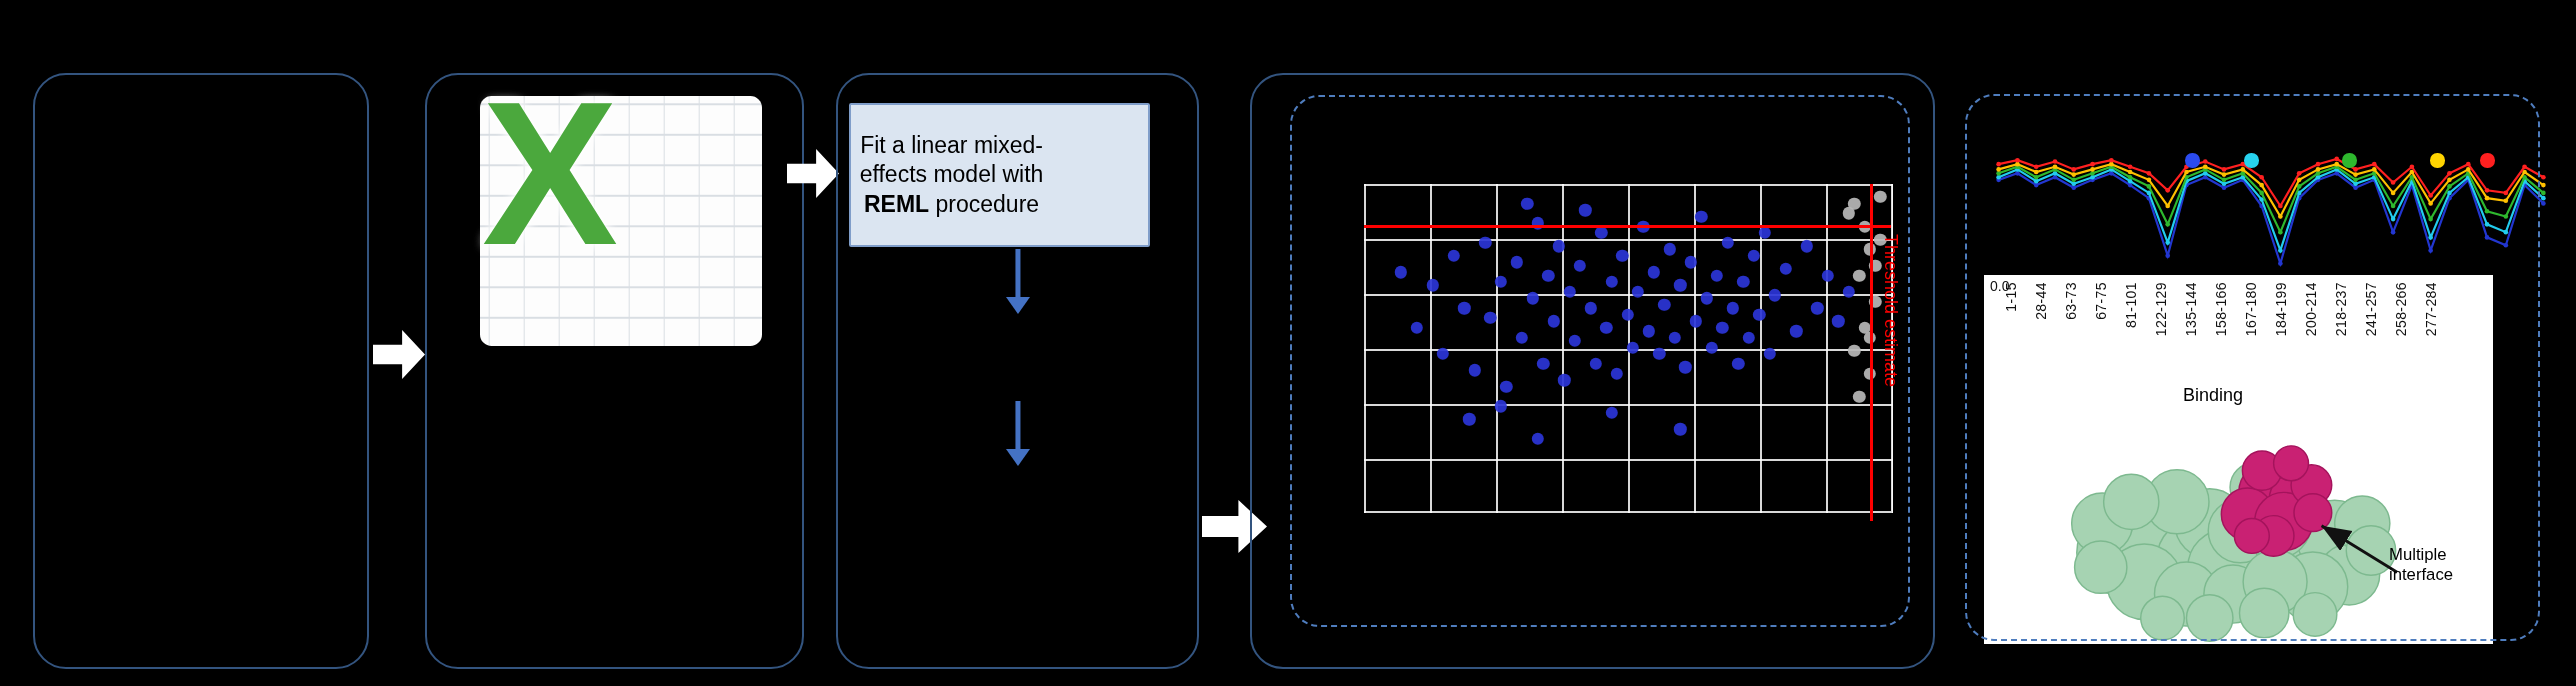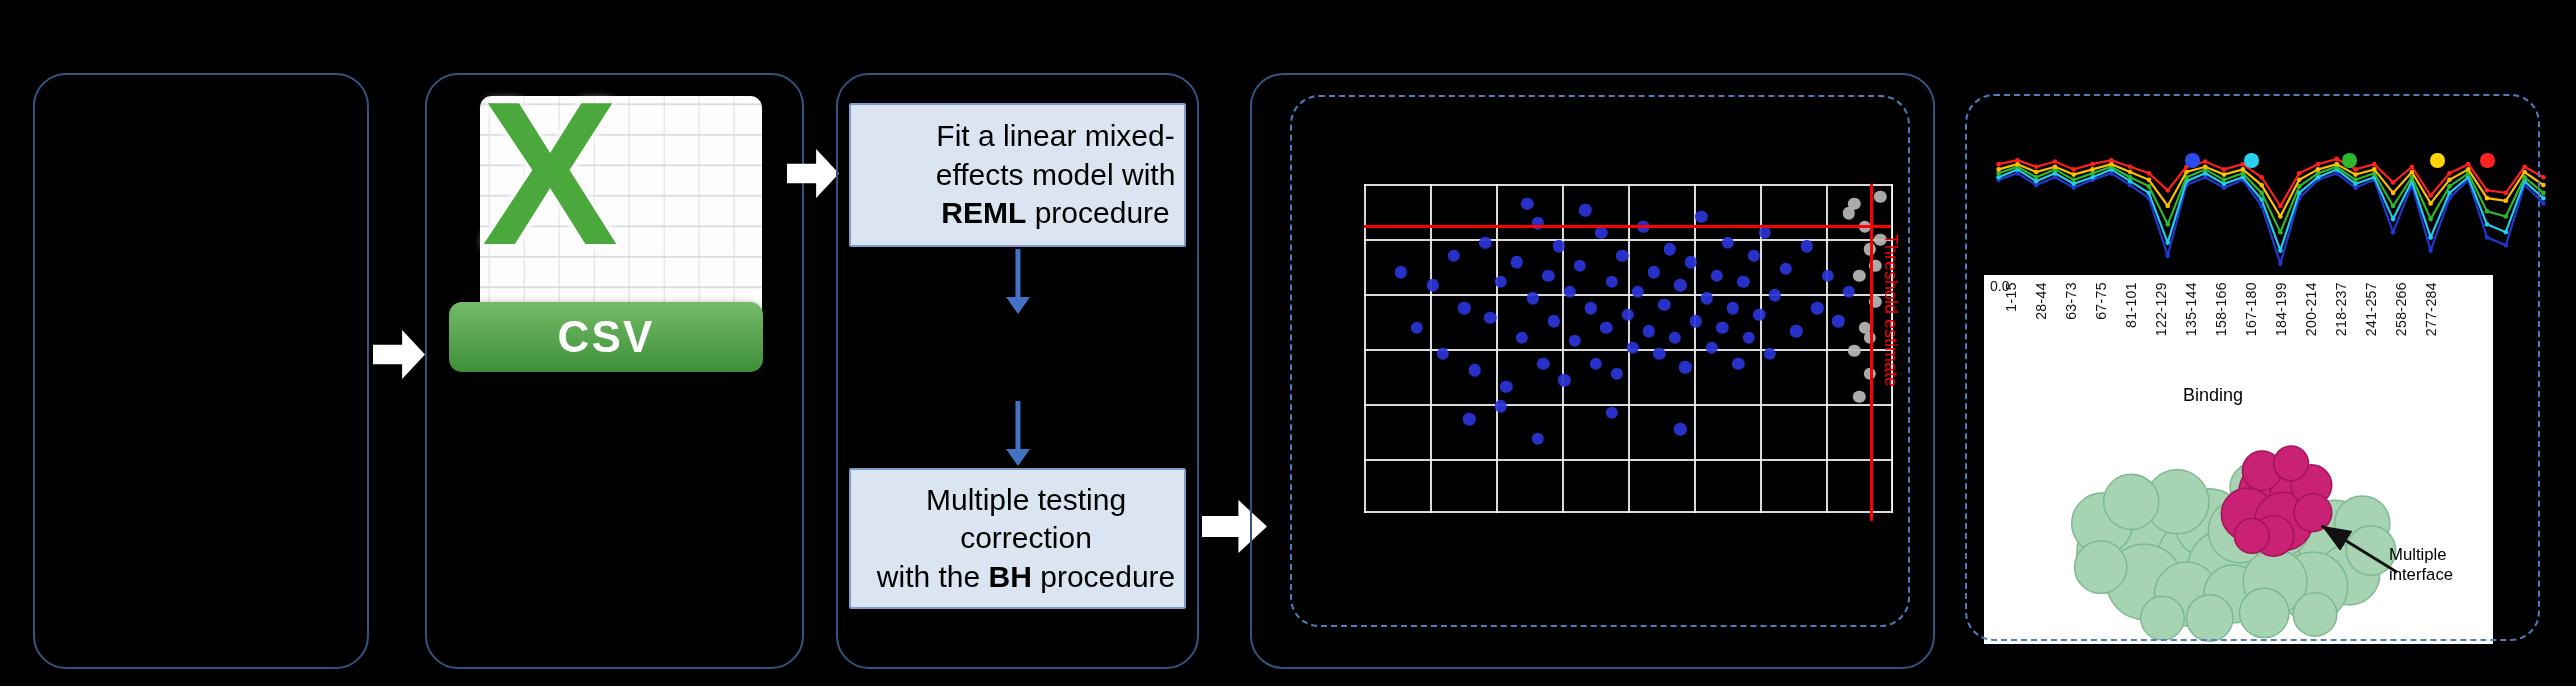--- a/index.html
+++ b/index.html
@@ -21,23 +21,23 @@
     box-shadow:0 4.4px 13px rgba(0,0,0,.55);
     background-image: linear-gradient(to right,#d9dee3 1.5px,transparent 1.5px), linear-gradient(to bottom,#d9dee3 1.5px,transparent 1.5px);
     background-size:35px 30.5px; background-position:8.7px 7.3px; }
   .csv-x { position:absolute; left:33px; top:-22px; font-size:204px; line-height:1; font-weight:bold; color:#4ba83d;
     text-shadow:0 0 11.6px #fff,0 0 11.6px #fff; }
   .csv-banner { position:absolute; left:0; bottom:5.8px; width:314px; height:70px; border-radius:13px;
     background:linear-gradient(#74bb69,#3f8f38); display:flex; align-items:center; justify-content:center;
     color:#fff; font-weight:bold; font-size:44px; letter-spacing:2.2px; box-shadow:0 3.6px 8.7px rgba(0,0,0,.5); }
 
   
-  .mbox { position:absolute; left:849px; width:337px; background:#dbe5f1; border:2.2px solid #7f9dc9; border-radius:2.2px;
-    color:#000; font-size:30px; line-height:1.28; text-align:center;
-    display:flex; align-items:center; justify-content:flex-end; padding:5.8px 8.7px; }
+  .mbox { position:absolute; left:849px; width:301px; background:#dbe5f1; border:2.2px solid #7f9dc9; border-radius:2.2px;
+    color:#000; font-size:23px; line-height:1.28; text-align:center;
+    display:flex; align-items:center; justify-content:flex-start; padding:5.8px 8.7px; }
   .mbox .txt { white-space:pre-line; }
 
   
   .varrow { position:absolute; width:25px; }
   .varrow .stem { position:absolute; left:50%; transform:translateX(-50%); top:0; width:5.1px; height:calc(100% - 16px); background:#4472c4; }
   .varrow .head { position:absolute; bottom:0; left:50%; transform:translateX(-50%); width:0; height:0;
     border-left:12.4px solid transparent; border-right:12.4px solid transparent; border-top:17.4px solid #4472c4; }
 
   
   .plot { position:absolute; left:1364px; top:184px; width:529px; height:329px; background:#000;
@@ -77,21 +77,20 @@
 
   <div class="panel" style="left:33px; top:73px; width:336px; height:596px;"></div>
 
   <div class="block-arrow" style="left:373px; top:329px; width:52px; height:51px;"></div>
 
   <div class="panel" style="left:425px; top:73px; width:379px; height:596px;"></div>
 
   <div class="csv-icon">
     <div class="csv-sheet"></div>
     <div class="csv-x">X</div>
-    <div class="csv-banner">CSV</div>
   </div>
 
   <div class="block-arrow" style="left:787px; top:148px; width:52px; height:51px;"></div>
 
   <div class="panel" style="left:836px; top:73px; width:363px; height:596px;"></div>
 
   <div class="mbox" style="top:103px; height:144px;">
     <div class="txt"><span>Fit a linear mixed-
 effects model with
 </span><b>REML</b><span> procedure</span></div>
@@ -101,25 +100,20 @@
     <div class="stem"></div>
     <div class="head"></div>
   </div>
 
 
   <div class="varrow" style="left:1005px; top:401px; height:65px;">
     <div class="stem"></div>
     <div class="head"></div>
   </div>
 
-  <div class="mbox" style="top:468px; height:141px;">
-    <div class="txt"><span>Multiple testing
-correction
-with the </span><b>BH</b><span> procedure</span></div>
-  </div>
 
   <div class="block-arrow" style="left:1202px; top:499px; width:65px; height:55px;"></div>
 
   <div class="panel" style="left:1250px; top:73px; width:685px; height:596px;"></div>
   <div class="dashed-panel" style="left:1290px; top:95px; width:620px; height:532px;"></div>
 
 
   <div class="plot">
     <div class="thr-h" style="top: 12.5%;"></div>
     <div class="thr-v" style="left: 96%;"></div>

